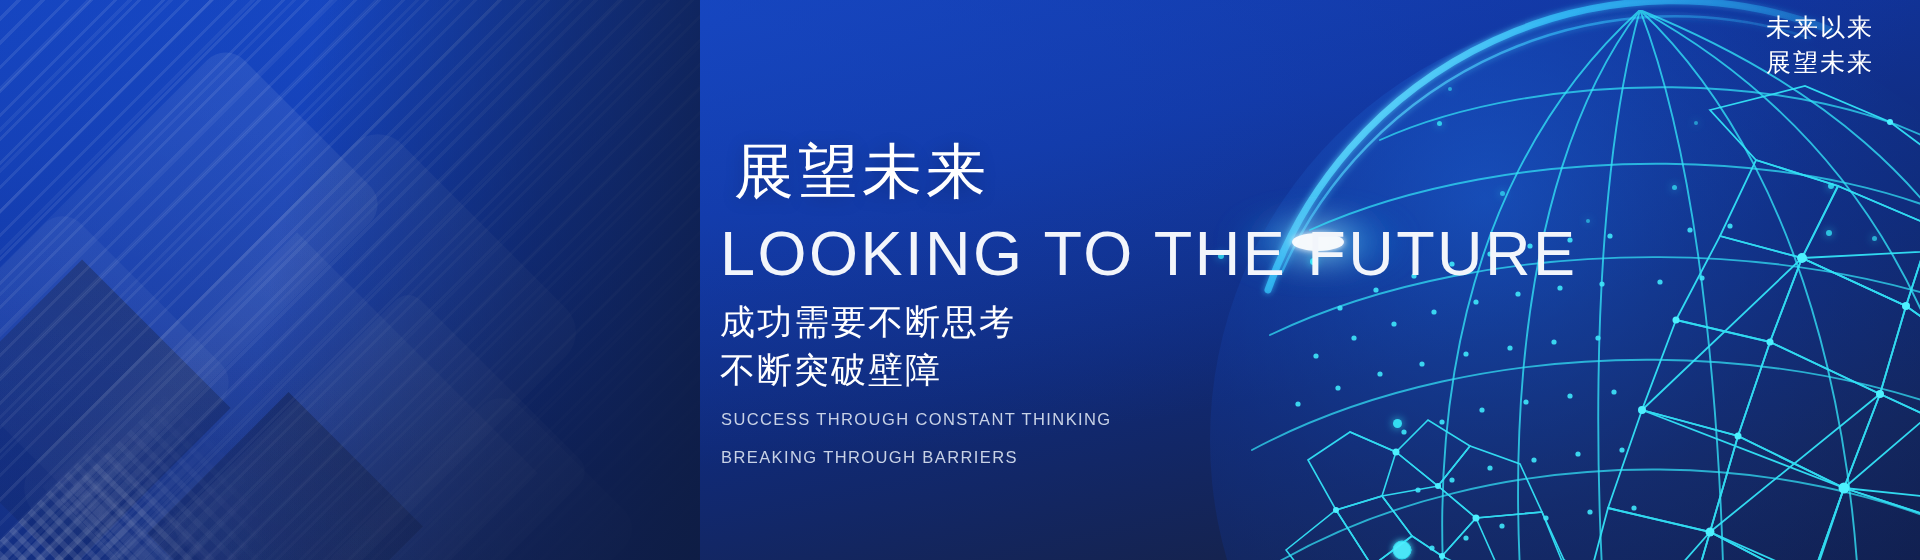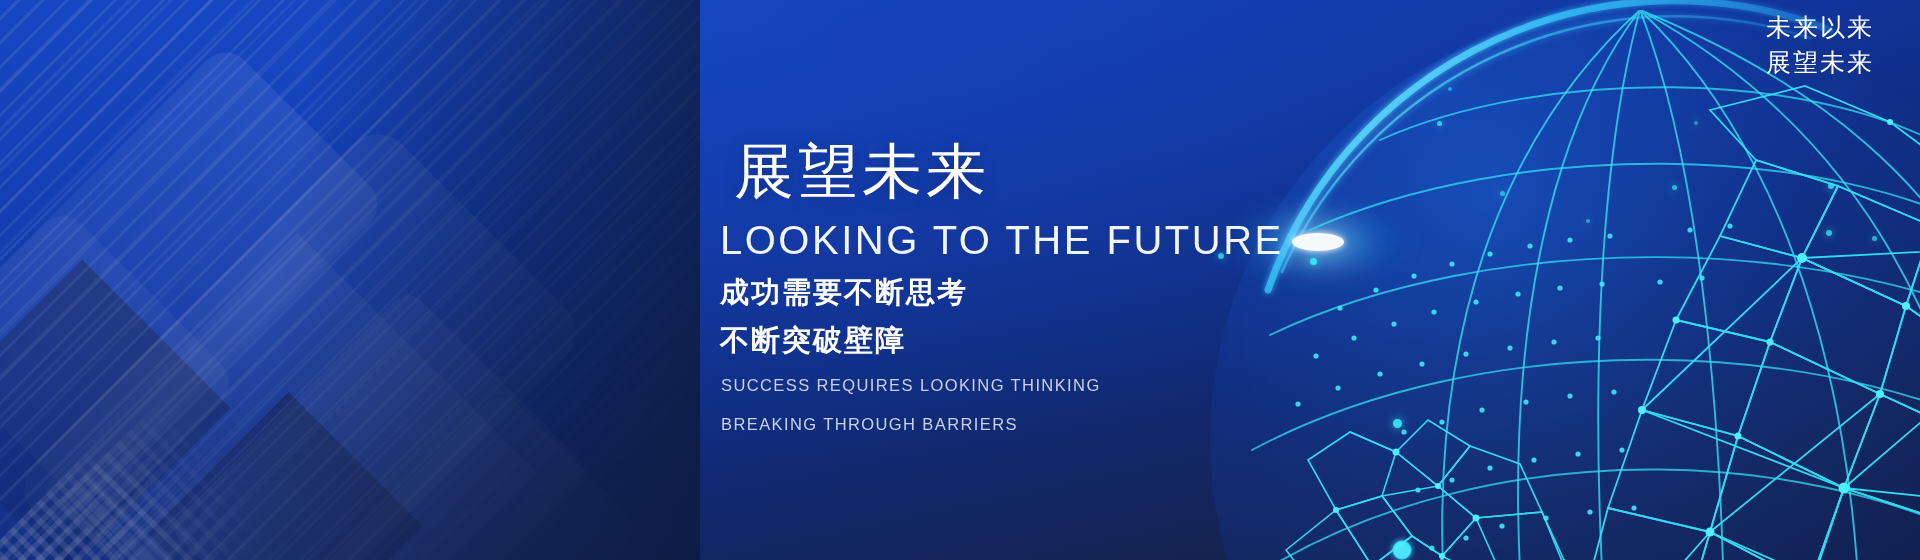--- a/index.html
+++ b/index.html
@@ -129,37 +129,37 @@
   #title-cn {
     font-size: 60px;
     font-weight: 400;
     letter-spacing: 4px;
     line-height: 1.0;
     color: #ffffff;
     margin: 16px;
     text-shadow: 0 2px 18px rgba(0,0,0,0.22);
   }
   #title-en {
-    font-size: 40px;
+    font-size: 63px;
     font-weight: 300;
     letter-spacing: 2.5px;
     line-height: 1.12;
     color: #f2f5fb;
     margin: 16px 0 0 2px;
     white-space: nowrap;
   }
   .sub-cn {
-    font-size: 29px;
-    font-weight: 700;
+    font-size: 35px;
+    font-weight: 400;
     letter-spacing: 2px;
     line-height: 1.33;
     color: #ffffff;
     margin: 10px 0 0 2px;
   }
-  .sub-cn.line2 { margin-top: 10px; }
+  .sub-cn.line2 { margin-top: 2px; }
   .sub-en {
     font-size: 16.5px;
     font-weight: 400;
     letter-spacing: 1.4px;
     line-height: 1.62;
     color: #c8d2e6;
     margin: 12px 0 0 3px;
   }
   .sub-en.line2 { margin-top: 12px; }
 
@@ -466,21 +466,21 @@
     <div class="sparkle" style="left:1694px; top:121px; width:4px; height:4px; opacity:.55;"></div>
     <div class="sparkle" style="left:1393px; top:419px; width:9px; height:9px; opacity:.95;"></div>
     <div class="sparkle" style="left:1218px; top:253px; width:6px; height:6px; opacity:.8;"></div>
   </div>
 
   <div id="copy">
     <h1 id="title-cn">展望未来</h1>
     <div id="title-en">LOOKING TO THE FUTURE</div>
     <div class="sub-cn line1">成功需要不断思考</div>
     <div class="sub-cn line2">不断突破壁障</div>
-    <div class="sub-en line1">SUCCESS REQUIRES LOOKING THINKING</div>
+    <div class="sub-en line1">SUCCESS THROUGH CONSTANT THINKING</div>
     <div class="sub-en line2">BREAKING THROUGH BARRIERS</div>
   </div>
 
   <div id="tagline">
     <div>未来以来</div>
     <div>展望未来</div>
   </div>
 
 </div>
 

